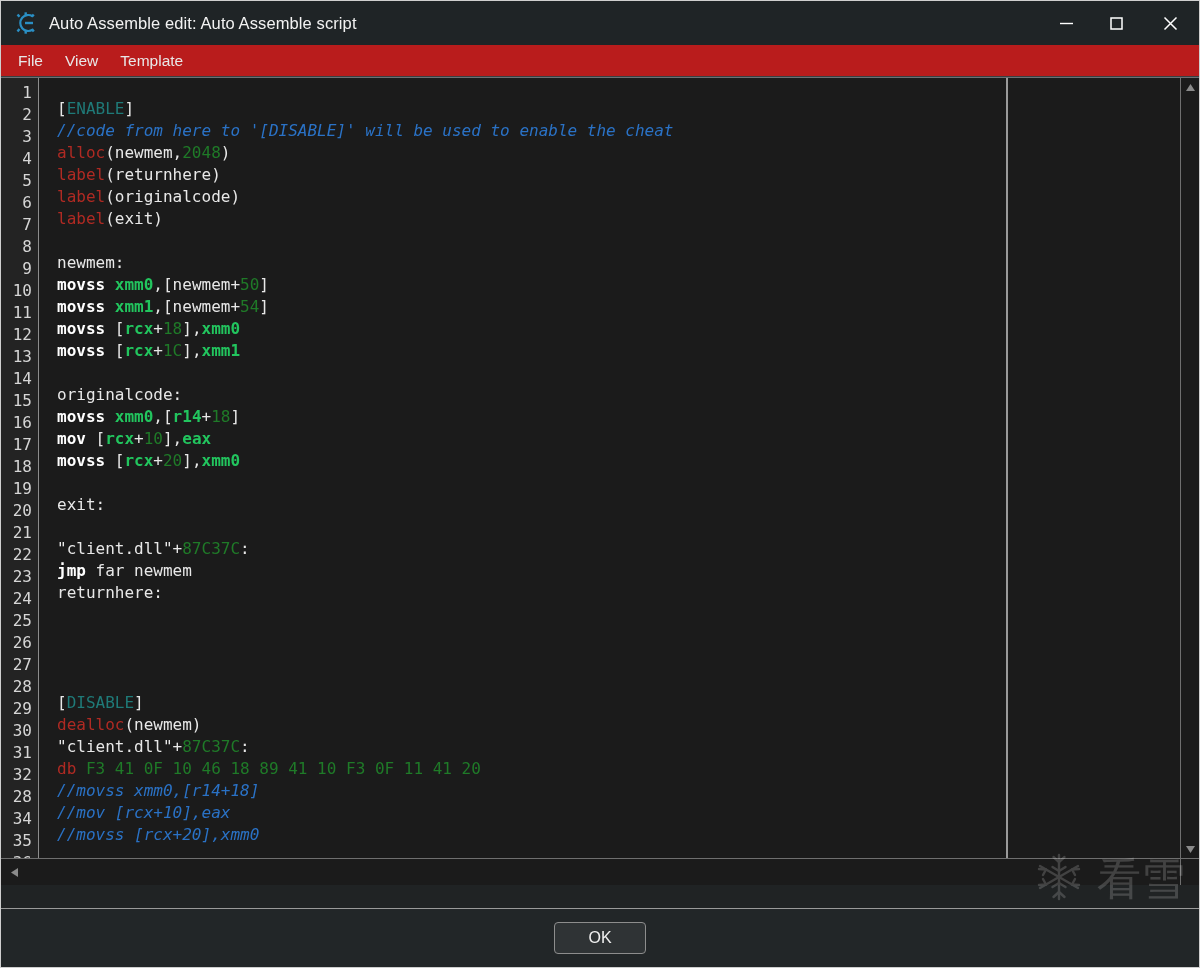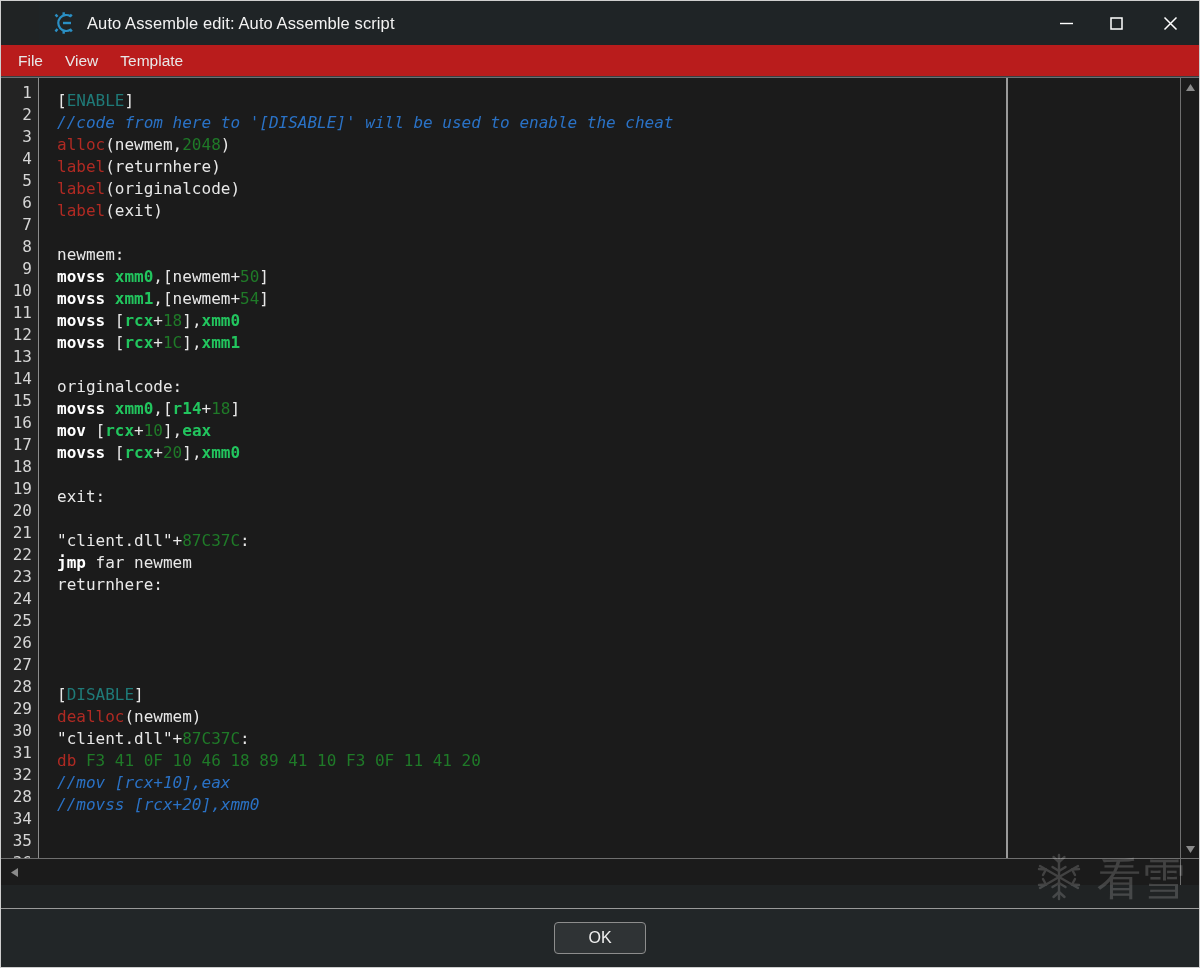--- a/index.html
+++ b/index.html
@@ -26,21 +26,20 @@
   }
 
   
   .titlebar {
     height: 44px;
     flex: 0 0 44px;
     background: #1f2426;
     display: flex;
     align-items: center;
     position: relative;
-    margin-left: 38px;
   }
   .title-icon {
     width: 26px;
     height: 26px;
     margin-left: 12px;
     margin-right: 10px;
     flex: 0 0 26px;
     display: flex;
     align-items: center;
     justify-content: center;
@@ -115,21 +114,21 @@
     font-family: "DejaVu Sans Mono", "Liberation Mono", monospace;
     font-size: 16px;
     line-height: 22px;
     height: 22px;
     padding-right: 6px;
     white-space: pre;
   }
   .code {
     flex: 1 1 auto;
     position: relative;
-    padding-top: 12px;
+    padding-top: 20px;
     padding-left: 18px;
     box-sizing: border-box;
     overflow: hidden;
   }
   .code .cl {
     font-family: "DejaVu Sans Mono", "Liberation Mono", monospace;
     font-size: 16px;
     line-height: 22px;
     height: 22px;
     white-space: pre;
@@ -353,20 +352,21 @@
         <div class="cl"><span class="t-mn">jmp</span><span class="t-plain"> far newmem</span></div>
         <div class="cl"><span class="t-plain">returnhere:</span></div>
         <div class="cl">&nbsp;</div>
         <div class="cl">&nbsp;</div>
         <div class="cl">&nbsp;</div>
         <div class="cl">&nbsp;</div>
         <div class="cl"><span class="t-plain">[</span><span class="t-sect">DISABLE</span><span class="t-plain">]</span></div>
         <div class="cl"><span class="t-kw">dealloc</span><span class="t-plain">(newmem)</span></div>
         <div class="cl"><span class="t-str">"client.dll"+</span><span class="t-num">87C37C</span><span class="t-plain">:</span></div>
         <div class="cl"><span class="t-kw">db</span><span class="t-plain"> </span><span class="t-num">F3 41 0F 10 46 18 89 41 10 F3 0F 11 41 20</span></div>
+        <div class="cl"><span class="t-com">//movss xmm0,[r14+18]</span></div>
         <div class="cl"><span class="t-com">//mov [rcx+10],eax</span></div>
         <div class="cl"><span class="t-com">//movss [rcx+20],xmm0</span></div>
       </div>
     </div>
 
     <div class="vscroll">
       <div class="sb-arrow">
         <svg width="11" height="9" viewBox="0 0 11 9">
             <path d="M5.5 1 L10 8 L1 8 Z" fill="#8a8a8a"></path>
           </svg>

